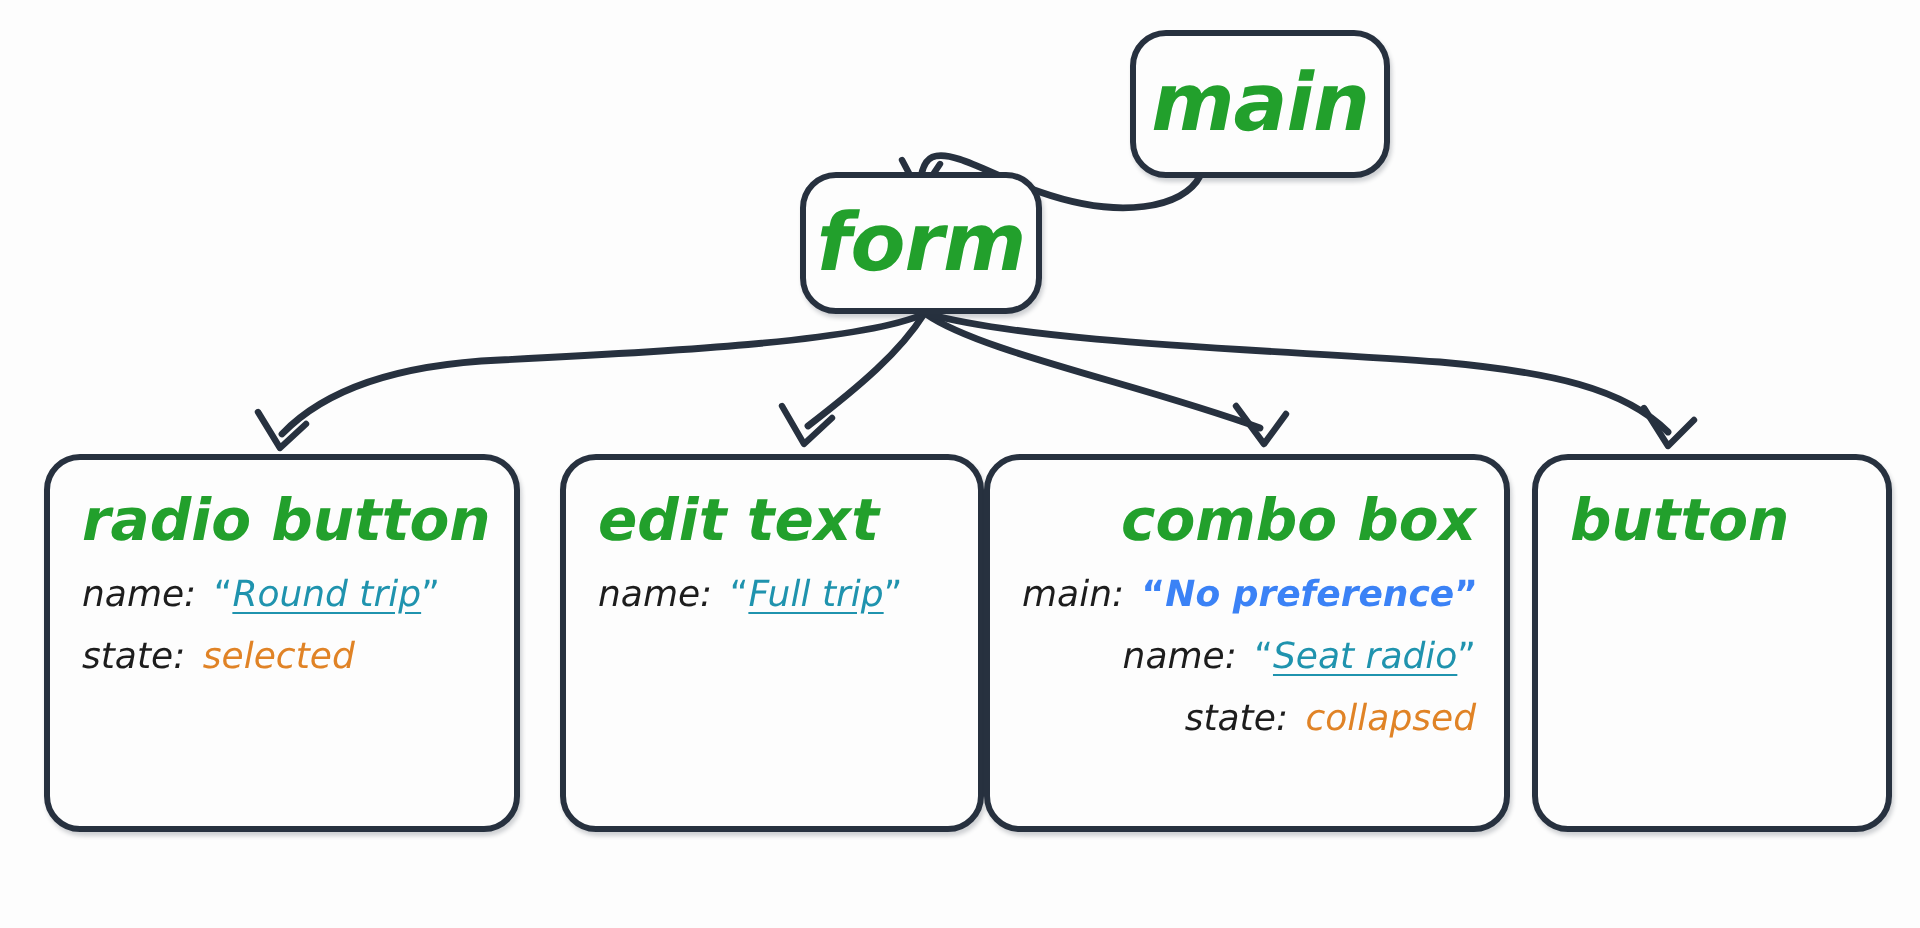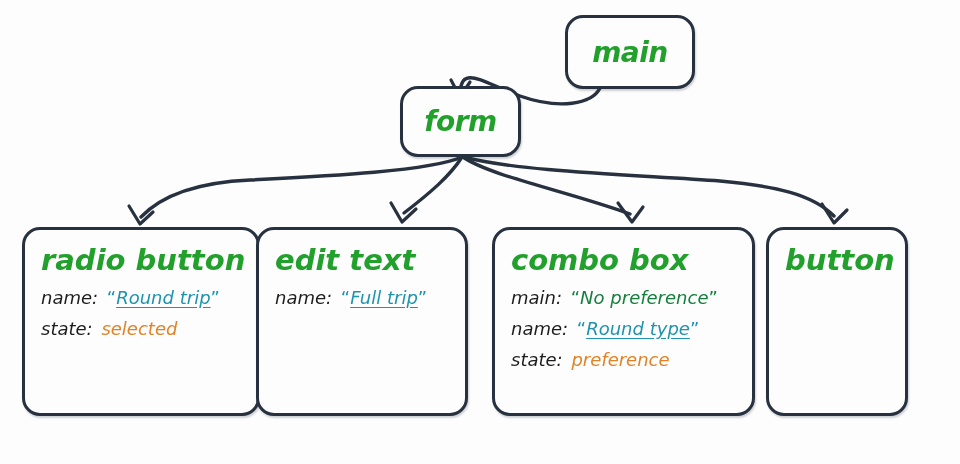--- a/index.html
+++ b/index.html
@@ -37,21 +37,21 @@
     justify-content: center;
   }
   .node-title {
     color: #22a02c;
     font-family: "DejaVu Sans", sans-serif;
     font-style: italic;
     font-weight: bold;
     white-space: nowrap;
   }
   .title-big {
-    font-size: 28px;
+    font-size: 40px;
     letter-spacing: -0.5px;
   }
   .node-detail {
     padding: 10px 14px 0 16px;
   }
   .detail-title {
     font-size: 29px;
     line-height: 40px;
     margin-bottom: 2px;
   }
@@ -72,22 +72,22 @@
     margin-left: 3px;
   }
   .v-name {
     color: #1f93ae;
   }
   .v-name .inner {
     text-decoration: underline;
     text-underline-offset: 3px;
   }
   .v-value {
-    color: #15803d;
-    font-weight: normal;
+    color: #3b82f6;
+    font-weight: bold;
   }
   .v-state {
     color: #e08326;
   }
   .quote {
     font-style: normal;
   }
 </style>
 </head>
 <body>
@@ -127,41 +127,41 @@
     <div class="attr-row">
       <span class="attr-key">name:</span>
       <span class="attr-val v-name"><span class="quote">“</span><span class="inner">Round trip</span><span class="quote">”</span></span>
     </div>
     <div class="attr-row">
       <span class="attr-key">state:</span>
       <span class="attr-val v-state">selected</span>
     </div>
   </div>
 
-  <div class="node node-detail" style="left:256px; top:227px; width:212px; height:189px;">
+  <div class="node node-detail" style="left:280px; top:227px; width:212px; height:189px;">
     <div class="node-title detail-title">edit text</div>
     <div class="attr-row">
       <span class="attr-key">name:</span>
       <span class="attr-val v-name"><span class="quote">“</span><span class="inner">Full trip</span><span class="quote">”</span></span>
     </div>
   </div>
 
-  <div class="node node-detail" style="left:492px; top:227px; width:263px; height:189px;">
+  <div class="node node-detail" style="left:492px; top:227px; width:263px; height:189px;text-align:right;">
     <div class="node-title detail-title">combo box</div>
     <div class="attr-row">
       <span class="attr-key">main:</span>
       <span class="attr-val v-value"><span class="quote">“</span><span class="inner">No preference</span><span class="quote">”</span></span>
     </div>
     <div class="attr-row">
       <span class="attr-key">name:</span>
-      <span class="attr-val v-name"><span class="quote">“</span><span class="inner">Round type</span><span class="quote">”</span></span>
+      <span class="attr-val v-name"><span class="quote">“</span><span class="inner">Seat radio</span><span class="quote">”</span></span>
     </div>
     <div class="attr-row">
       <span class="attr-key">state:</span>
-      <span class="attr-val v-state">preference</span>
+      <span class="attr-val v-state">collapsed</span>
     </div>
   </div>
 
-  <div class="node node-detail" style="left:766px; top:227px; width:142px; height:189px;">
+  <div class="node node-detail" style="left:766px; top:227px; width:180px; height:189px;">
     <div class="node-title detail-title">button</div>
   </div>
 
 </div>
 
 </body></html>

